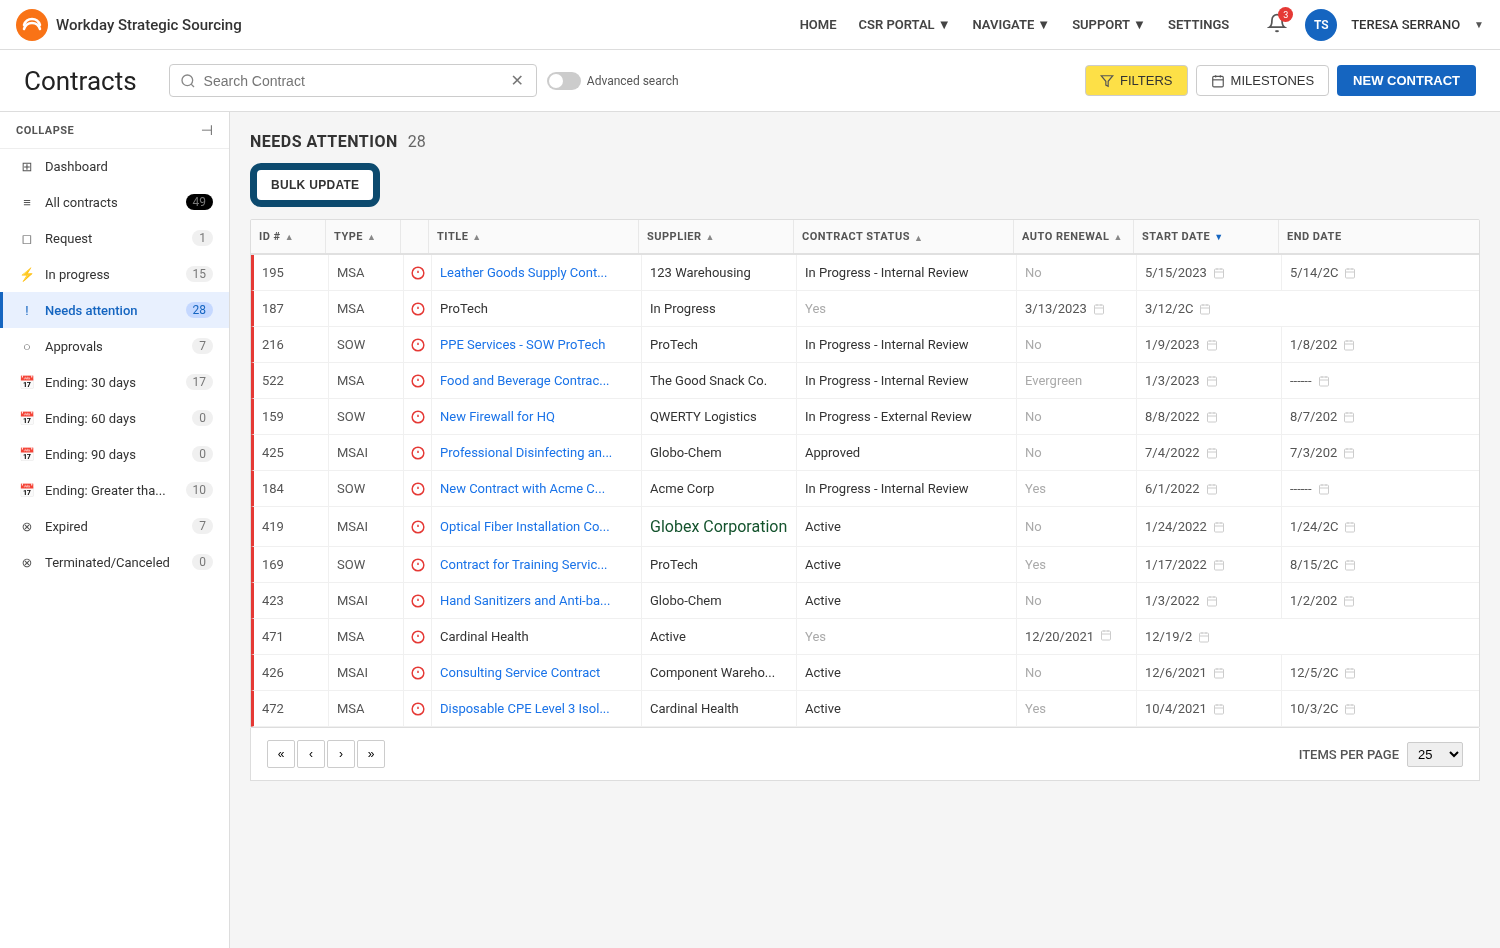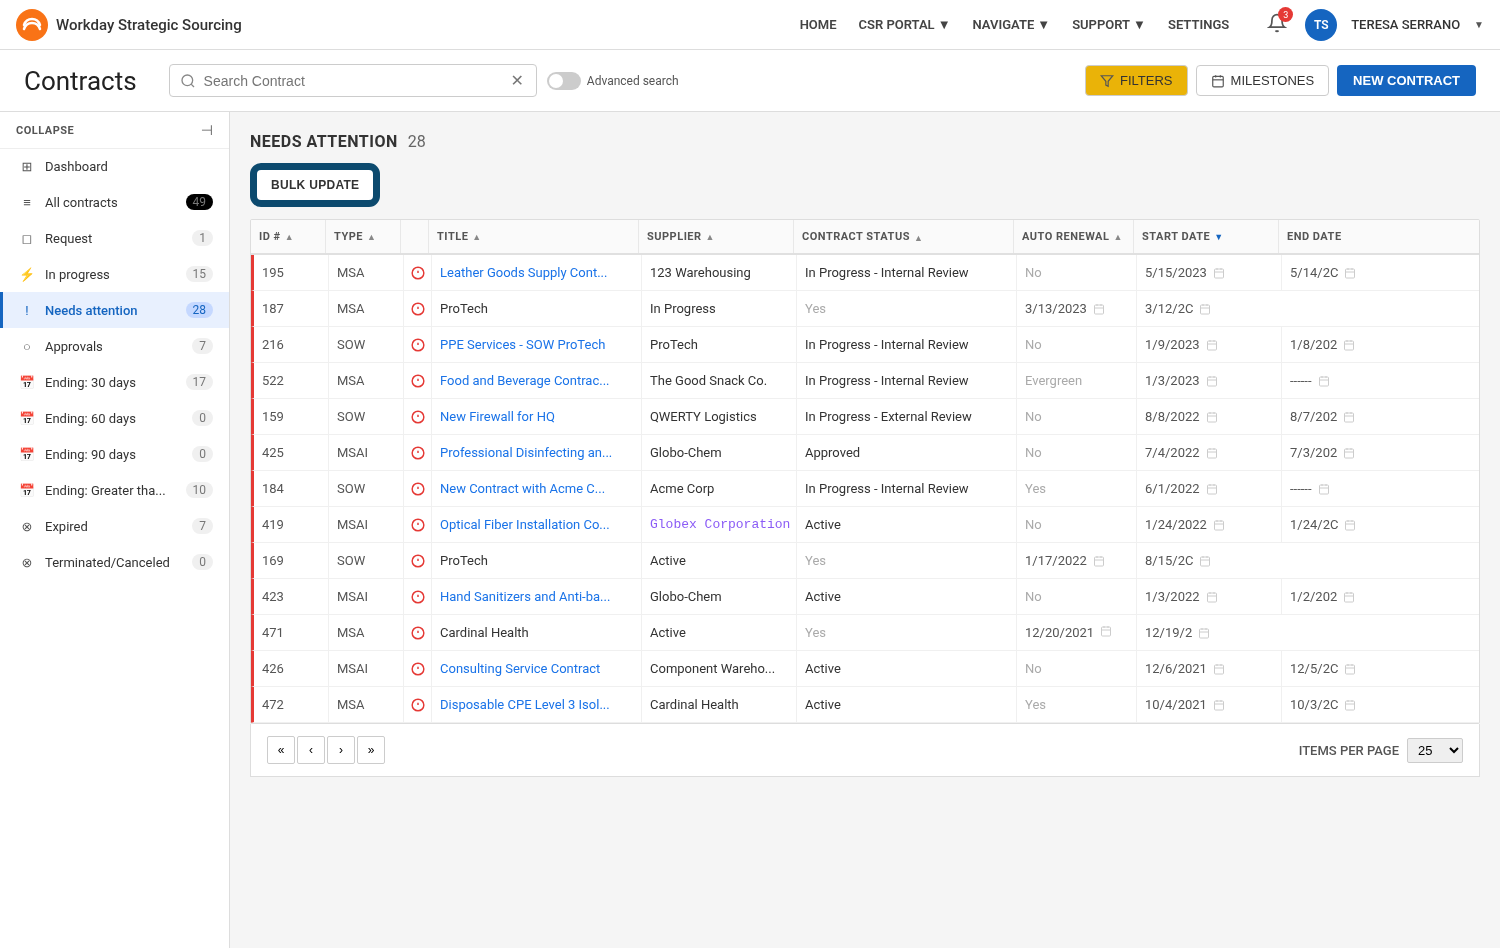--- a/index.html
+++ b/index.html
@@ -59,21 +59,21 @@
       <span style="cursor:pointer;color:#777;font-size:16px;padding:0 2px;">✕</span>
     </div>
     <div style="display:flex;align-items:center;gap:6px;margin-left:10px;white-space:nowrap;">
       <div style="width:34px;height:18px;background:#ccc;border-radius:9px;position:relative;cursor:pointer;">
         <div style="width:14px;height:14px;background:white;border-radius:50%;position:absolute;top:2px;left:2px;"></div>
       </div>
       <span style="font-size:12px;color:#555;cursor:pointer;">Advanced search</span>
     </div>
   </div>
   <div style="display:flex;align-items:center;gap:8px;margin-left:auto;">
-    <button style="display:flex;align-items:center;gap:6px;padding:7px 14px;border:1px solid #ccc;background:#eab308;border-radius:4px;cursor:pointer;font-size:13px;font-weight:500;color:#333;">
+    <button style="display:flex;align-items:center;gap:6px;padding:7px 14px;border:1px solid #ccc;background:#fde047;border-radius:4px;cursor:pointer;font-size:13px;font-weight:500;color:#333;">
       <svg width="14" height="14" viewBox="0 0 24 24" fill="none" stroke="#555" stroke-width="2">
         <polygon points="22 3 2 3 10 12.46 10 19 14 21 14 12.46 22 3"></polygon>
       </svg>
       <span>FILTERS</span>
     </button>
     <button style="display:flex;align-items:center;gap:6px;padding:7px 14px;border:1px solid #ccc;background:#fff;border-radius:4px;cursor:pointer;font-size:13px;font-weight:500;color:#333;">
       <svg width="14" height="14" viewBox="0 0 24 24" fill="none" stroke="#555" stroke-width="2">
         <rect x="3" y="4" width="18" height="18" rx="2" ry="2"></rect>
           <line x1="16" y1="2" x2="16" y2="6"></line>
           <line x1="8" y1="2" x2="8" y2="6"></line>
@@ -449,21 +449,21 @@
       <div style="padding:10px 4px;font-size:14px;color:#e53935;display:flex;align-items:center;justify-content:center;border-right:1px solid #f0f0f0;">
         <svg width="14" height="14" viewBox="0 0 24 24" fill="none" stroke="#e53935" stroke-width="2.5">
                 <circle cx="12" cy="12" r="10"></circle>
                 <line x1="12" y1="8" x2="12" y2="12"></line>
                 <line x1="12" y1="16" x2="12.01" y2="16"></line>
               </svg>
       </div>
       <div style="padding:10px 8px;font-size:13px;color:#1a73e8;display:flex;align-items:center;border-right:1px solid #f0f0f0;overflow:hidden;cursor:pointer;">
               <span style="overflow:hidden;text-overflow:ellipsis;white-space:nowrap;">Optical Fiber Installation Co...</span>
             </div>
-      <div style="padding:10px 8px;font-size:13px;color:#8b5cf6;display:flex;align-items:center;border-right:1px solid #f0f0f0;overflow:hidden;white-space:nowrap;text-overflow:ellipsis;font-family:Liberation Mono, monospace;">Globex Corporation</div>
+      <div style="padding:10px 8px;font-size:16px;color:#14532d;display:flex;align-items:center;border-right:1px solid #f0f0f0;overflow:hidden;white-space:nowrap;text-overflow:ellipsis;">Globex Corporation</div>
       <div style="padding:10px 8px;font-size:13px;color:#333;display:flex;align-items:center;border-right:1px solid #f0f0f0;overflow:hidden;white-space:nowrap;text-overflow:ellipsis;">Active</div>
       <div style="padding:10px 8px;font-size:13px;color:#aaa;display:flex;align-items:center;border-right:1px solid #f0f0f0;">No</div>
       <div style="padding:10px 8px;font-size:13px;color:#555;display:flex;align-items:center;gap:6px;border-right:1px solid #f0f0f0;">
         1/24/2022
         <svg width="12" height="12" viewBox="0 0 24 24" fill="none" stroke="#ccc" stroke-width="2">
                 <rect x="3" y="4" width="18" height="18" rx="2"></rect>
                 <line x1="16" y1="2" x2="16" y2="6"></line>
                 <line x1="8" y1="2" x2="8" y2="6"></line>
                 <line x1="3" y1="10" x2="21" y2="10"></line>
               </svg>
@@ -481,20 +481,23 @@
           <div style="display: grid; grid-template-columns: 75px 75px 28px 210px 155px 220px 120px 145px 95px; border-bottom: 1px solid rgb(240, 240, 240); border-left: 3px solid rgb(229, 57, 53);">
       <div style="padding:10px 8px;font-size:13px;color:#555;display:flex;align-items:center;border-right:1px solid #f0f0f0;">169</div>
       <div style="padding:10px 8px;font-size:13px;color:#555;display:flex;align-items:center;border-right:1px solid #f0f0f0;">SOW</div>
       <div style="padding:10px 4px;font-size:14px;color:#e53935;display:flex;align-items:center;justify-content:center;border-right:1px solid #f0f0f0;">
         <svg width="14" height="14" viewBox="0 0 24 24" fill="none" stroke="#e53935" stroke-width="2.5">
                 <circle cx="12" cy="12" r="10"></circle>
                 <line x1="12" y1="8" x2="12" y2="12"></line>
                 <line x1="12" y1="16" x2="12.01" y2="16"></line>
               </svg>
       </div>
+      <div style="padding:10px 8px;font-size:13px;color:#1a73e8;display:flex;align-items:center;border-right:1px solid #f0f0f0;overflow:hidden;cursor:pointer;">
+              <span style="overflow:hidden;text-overflow:ellipsis;white-space:nowrap;">Contract for Training Servic...</span>
+            </div>
       <div style="padding:10px 8px;font-size:13px;color:#333;display:flex;align-items:center;border-right:1px solid #f0f0f0;overflow:hidden;white-space:nowrap;text-overflow:ellipsis;">ProTech</div>
       <div style="padding:10px 8px;font-size:13px;color:#333;display:flex;align-items:center;border-right:1px solid #f0f0f0;overflow:hidden;white-space:nowrap;text-overflow:ellipsis;">Active</div>
       <div style="padding:10px 8px;font-size:13px;color:#aaa;display:flex;align-items:center;border-right:1px solid #f0f0f0;">Yes</div>
       <div style="padding:10px 8px;font-size:13px;color:#555;display:flex;align-items:center;gap:6px;border-right:1px solid #f0f0f0;">
         1/17/2022
         <svg width="12" height="12" viewBox="0 0 24 24" fill="none" stroke="#ccc" stroke-width="2">
                 <rect x="3" y="4" width="18" height="18" rx="2"></rect>
                 <line x1="16" y1="2" x2="16" y2="6"></line>
                 <line x1="8" y1="2" x2="8" y2="6"></line>
                 <line x1="3" y1="10" x2="21" y2="10"></line>

